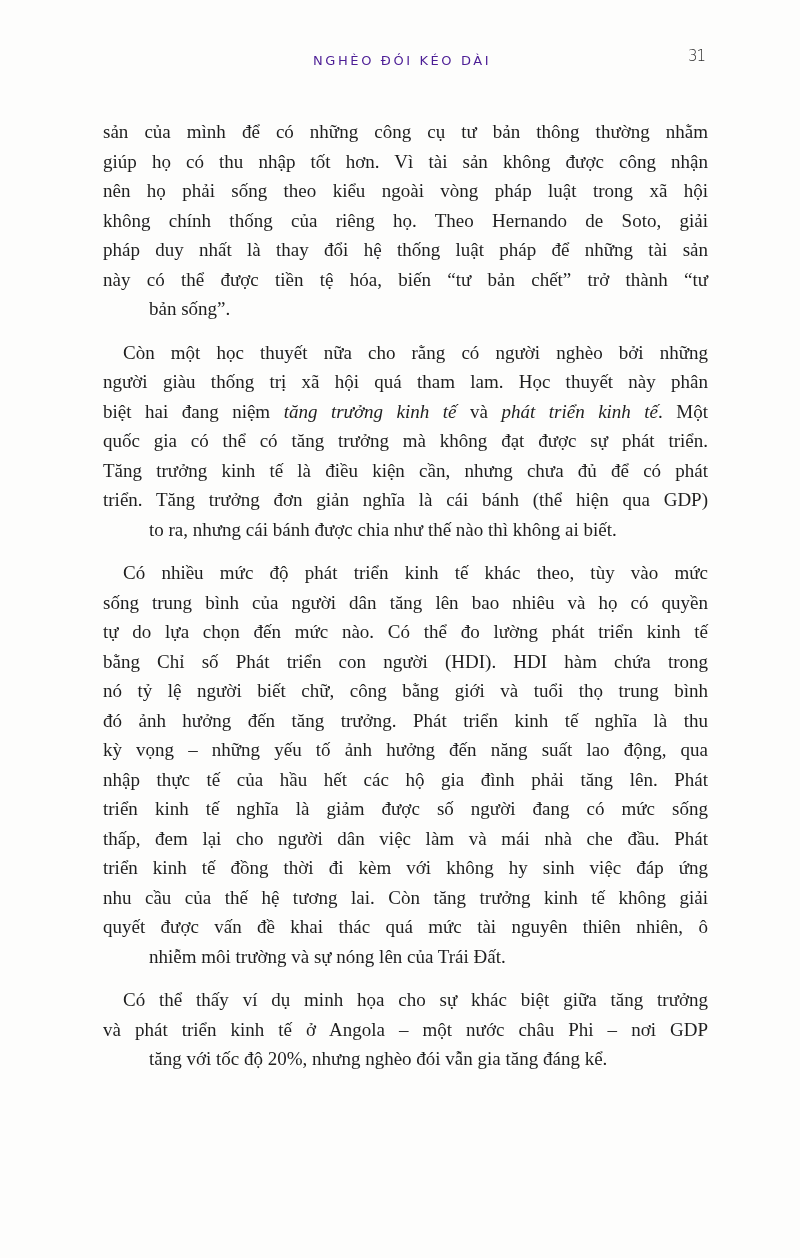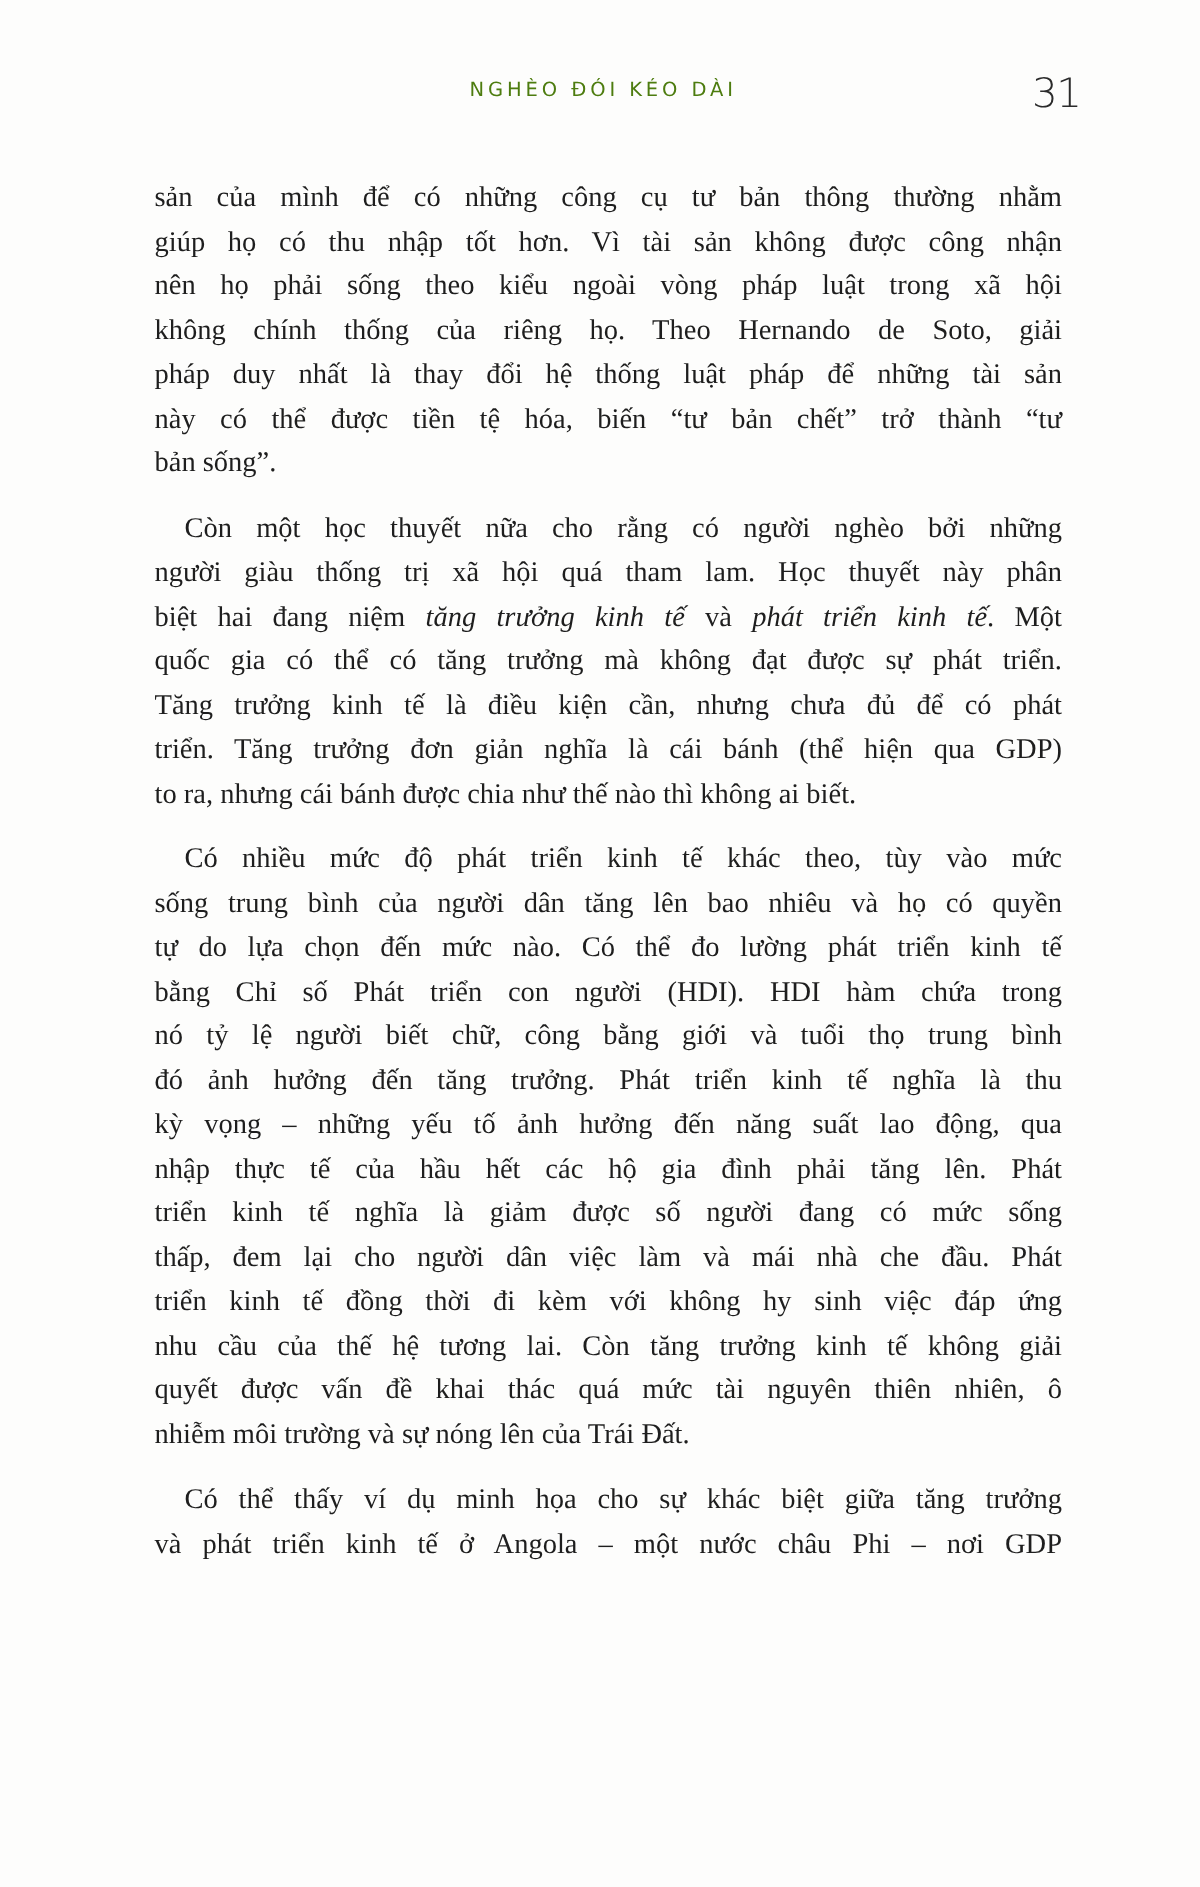--- a/index.html
+++ b/index.html
@@ -21,29 +21,29 @@
     width: 800px;
     height: 24px;
   }
   .running-title {
     position: absolute;
     left: 313px;
     top: 4px;
     font-family: "DejaVu Sans", sans-serif;
     font-size: 13px;
     letter-spacing: 2.6px;
-    color: #4d7c0f;
+    color: #4c1d95;
     white-space: nowrap;
   }
   .page-number {
     position: absolute;
     left: 688px;
     top: -2px;
     font-family: "DejaVu Sans", sans-serif;
-    font-size: 27px;
+    font-size: 15px;
     font-weight: 300;
     color: #2b2b2b;
     letter-spacing: -1px;
   }
   .body-text {
     position: absolute;
     left: 103px;
     top: 117px;
     width: 605px;
     font-family: "Liberation Serif", serif;
@@ -61,20 +61,21 @@
   }
   .line {
     display: block;
     white-space: nowrap;
     text-align: justify;
     text-align-last: justify;
     width: 605px;
   }
   .line.last {
     text-align-last: left;
+    margin-left: 46px;
   }
   em {
     font-style: italic;
   }
 </style>
 </head>
 <body>
 
 <div class="running-header">
   <span class="running-title">NGHÈO ĐÓI KÉO DÀI</span>
@@ -112,14 +113,15 @@
       <span class="line">triển kinh tế nghĩa là giảm được số người đang có mức sống</span>
       <span class="line">thấp, đem lại cho người dân việc làm và mái nhà che đầu. Phát</span>
       <span class="line">triển kinh tế đồng thời đi kèm với không hy sinh việc đáp ứng</span>
       <span class="line">nhu cầu của thế hệ tương lai. Còn tăng trưởng kinh tế không giải</span>
       <span class="line">quyết được vấn đề khai thác quá mức tài nguyên thiên nhiên, ô</span>
       <span class="line last">nhiễm môi trường và sự nóng lên của Trái Đất.</span>
     </div>
     <div class="para">
       <span class="line" style="text-indent: 20px;">Có thể thấy ví dụ minh họa cho sự khác biệt giữa tăng trưởng</span>
       <span class="line">và phát triển kinh tế ở Angola – một nước châu Phi – nơi GDP</span>
+      <span class="line last">tăng với tốc độ 20%, nhưng nghèo đói vẫn gia tăng đáng kể.</span>
     </div>
   </div>
 
 </body></html>

